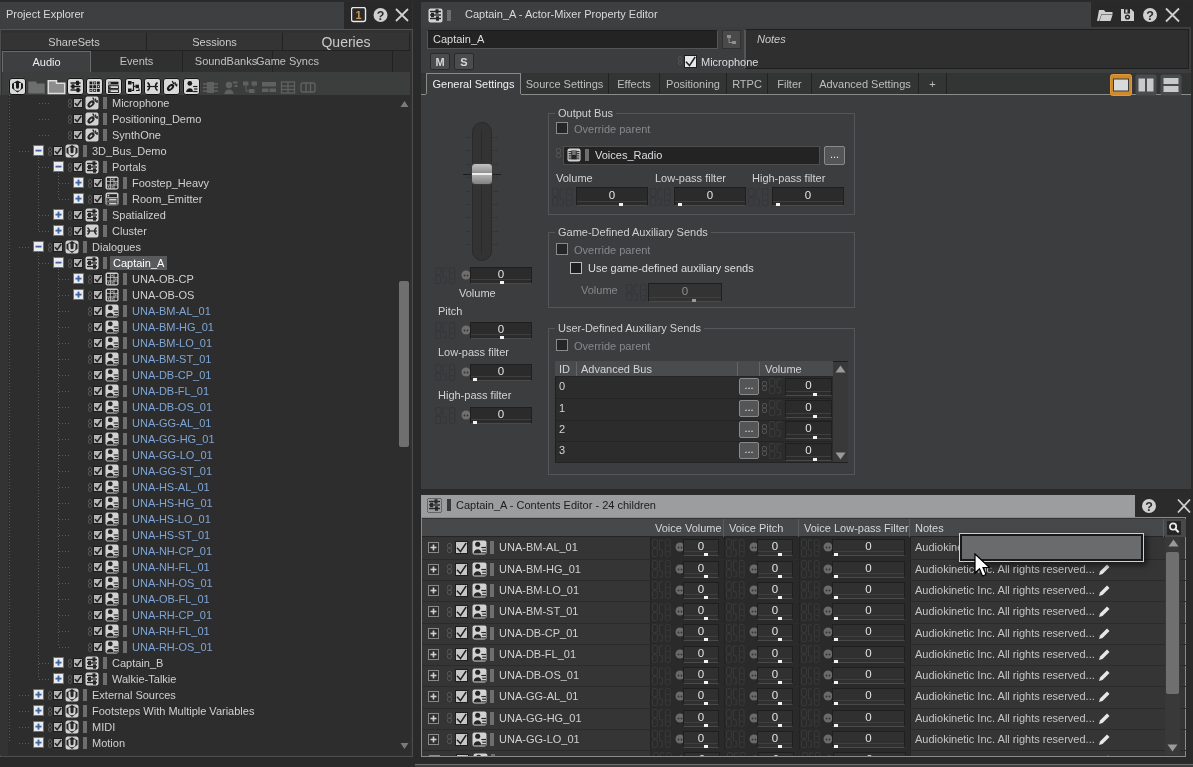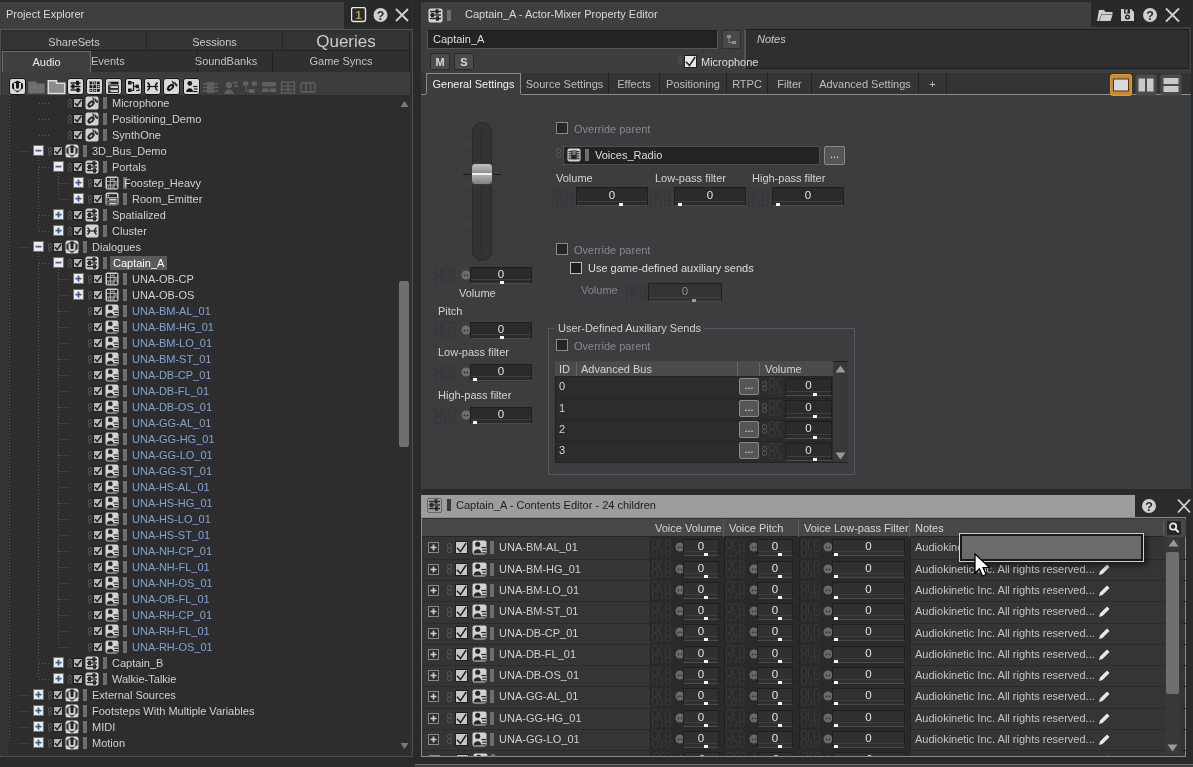--- a/index.html
+++ b/index.html
@@ -13,26 +13,26 @@
       <rect x="0.5" y="0.5" width="14" height="14" rx="2" fill="none" stroke="#e8e8e8" stroke-width="1.4"></rect>
       <text x="7.5" y="12" font-size="11" font-family="Liberation Sans" fill="#c89858" text-anchor="middle" font-weight="bold">1</text>
       <circle cx="29.5" cy="8" r="7" fill="#d0d0d0"></circle>
       <text x="29.5" y="12.5" font-size="12.5" font-weight="bold" font-family="Liberation Sans" fill="#2c2c2c" text-anchor="middle">?</text>
       <path d="M45 2 L57 14 M57 2 L45 14" stroke="#d0d0d0" stroke-width="1.8"></path>
     </svg>
 <div class="abs" style="left:0;top:27px;width:413px;height:728px;background:#313131;border:1px solid #4d4d4d;border-top-color:#555"></div>
 <div class="abs" style="left:2px;top:31px;width:408px;height:18px;background:#343434"></div>
 <div class="abs" style="left:2px;top:31px;width:145px;height:18px;border-right:1px solid #222;border-bottom:1px solid #222;color:#c9cacc;font-size:11px;text-align:center;line-height:18px">ShareSets</div>
 <div class="abs" style="left:147px;top:31px;width:136px;height:18px;border-right:1px solid #222;border-bottom:1px solid #222;color:#c9cacc;font-size:11px;text-align:center;line-height:18px">Sessions</div>
-<div class="abs" style="left:283px;top:31px;width:127px;height:18px;border-right:1px solid #222;border-bottom:1px solid #222;color:#c9cacc;font-size:17px;text-align:center;line-height:18px">Queries</div>
+<div class="abs" style="left:283px;top:31px;width:127px;height:18px;border-right:1px solid #222;border-bottom:1px solid #222;color:#c9cacc;font-size:14px;text-align:center;line-height:18px">Queries</div>
 <div class="abs" style="left:2px;top:49px;width:408px;height:21px;background:#303030"></div>
 <div class="abs" style="left:2px;top:49px;width:89px;height:21px;background:#3e3f40;border:1px solid #6a6a6a;border-bottom:none;color:#eceded;font-size:11px;text-align:center;line-height:20px">Audio</div>
-<div class="abs" style="left:91px;top:49px;width:107px;height:21px;border-right:1px solid #222;color:#c0c1c3;font-size:11px;line-height:21px">Events</div>
+<div class="abs" style="left:91px;top:49px;width:92px;height:21px;border-right:1px solid #222;color:#c0c1c3;font-size:11px;text-align:center;line-height:21px">Events</div>
 <div class="abs" style="left:180px;top:49px;width:93px;height:21px;border-right:1px solid #222;color:#c0c1c3;font-size:11px;text-align:center;line-height:21px">SoundBanks</div>
-<div class="abs" style="left:273px;top:49px;width:137px;height:21px;border-right:1px solid #222;color:#c0c1c3;font-size:11px;text-align:center;line-height:21px">Game Syncs</div>
+<div class="abs" style="left:256px;top:49px;width:137px;height:21px;border-right:1px solid #222;color:#c0c1c3;font-size:11px;line-height:21px">Game Syncs</div>
 <div class="abs" style="left:2px;top:70px;width:408px;height:23px;background:#3c3d3d"></div>
 <svg width="19" height="19" viewBox="0 0 19 19" style="position:absolute;left:8px;top:75px">
       <rect x="0.5" y="0.5" width="18" height="18" rx="4" fill="#141414" stroke="#464646"></rect>
       <rect x="2" y="2" width="15" height="15" rx="2" fill="#d9d9d9"></rect>
       <g transform="translate(2.5,2.5)">
         <rect x="0.5" y="0.5" width="13" height="13" rx="2.5" fill="#d9d9d9"></rect>
         <path d="M7.0 1 L12.5 4.2 L12.5 8.68 L7.0 13 L1.5 8.68 L1.5 4.2 Z" fill="#191919"></path>
         <path d="M4.48 3.5 L4.48 7.700000000000001 A2.52 2.52 0 0 0 9.520000000000001 7.700000000000001 L9.520000000000001 3.5" fill="none" stroke="#d9d9d9" stroke-width="2"></path>
       </g>
     </svg>
@@ -296,21 +296,21 @@
         <rect x="6.1000000000000005" y="2.4" width="2.1" height="2.1" fill="none" stroke="#262626" stroke-width="0.8"></rect>
         <rect x="9.4" y="2.0" width="2.9" height="2.9" fill="#262626"></rect>
         <rect x="2.0" y="5.7" width="2.9" height="2.9" fill="#262626"></rect>
         <rect x="5.7" y="5.7" width="2.9" height="2.9" fill="#262626"></rect>
         <rect x="9.8" y="6.1000000000000005" width="2.1" height="2.1" fill="none" stroke="#262626" stroke-width="0.8"></rect>
         <rect x="2.4" y="9.8" width="2.1" height="2.1" fill="none" stroke="#262626" stroke-width="0.8"></rect>
         <rect x="6.1000000000000005" y="9.8" width="2.1" height="2.1" fill="none" stroke="#262626" stroke-width="0.8"></rect>
         <rect x="9.4" y="9.4" width="2.9" height="2.9" fill="#262626"></rect>
       </svg>
 <div class="abs" style="left:123px;top:82px;width:4px;height:12px;background:#6e6e6e"></div>
-<div class="txt" style="left:124px;top:81px;color:#cfd0d2;line-height:14px">Foostep_Heavy</div>
+<div class="txt" style="left:132px;top:81px;color:#cfd0d2;line-height:14px">Foostep_Heavy</div>
 <div class="abs" style="left:59px;top:104px;width:12px;height:1px;background-image:repeating-linear-gradient(90deg,#5c5c5c 0 1px,transparent 1px 3px)"></div>
 <svg width="11" height="11" viewBox="0 0 11 11" style="position:absolute;left:73px;top:98px">
         <rect x="0.5" y="0.5" width="10" height="10" fill="#ececec" stroke="#6f6f6f"></rect>
         <rect x="2.5" y="4.7" width="6" height="1.8" fill="#3a62a8"></rect>
         <rect x="4.6" y="2.6" width="1.8" height="6" fill="#3a62a8"></rect>
       </svg>
 <svg width="4" height="9" viewBox="0 0 4 9" style="position:absolute;left:87.5px;top:99.5px">
         <rect x="0.5" y="0.5" width="3" height="4.05" rx="1.5" fill="none" stroke="#555555"></rect>
         <rect x="0.5" y="4.5" width="3" height="4.05" rx="1.5" fill="none" stroke="#555555"></rect>
       </svg>
@@ -1220,20 +1220,23 @@
 <svg width="10" height="10" viewBox="0 0 10 10" style="position:absolute;left:40px;top:408px">
       <circle cx="5.0" cy="5.0" r="4.5" fill="#6f6f6f"></circle>
       <circle cx="3.5" cy="5.5" r="0.9" fill="#333"></circle>
       <circle cx="6.5" cy="5.5" r="0.9" fill="#333"></circle>
     </svg>
 <div style="position:absolute;left:49px;top:405px;width:62px;height:17px;background:#2b2b2b;border:1px solid #1f1f1f;border-bottom-color:#4a4a4a">
       <div style="position:absolute;left:0;right:0;top:0;bottom:4px;text-align:center;font-size:11.5px;line-height:12px;color:#e2e3e5">0</div>
       <div style="position:absolute;left:0;right:0;bottom:3px;height:1px;background:#3f3f3f"></div>
       <div style="position:absolute;left:2px;top:13px;width:4px;height:3px;background:#f2f2f2"></div>
     </div>
+<fieldset style="position:absolute;left:127px;top:105px;width:307px;height:108px;border:1px solid #55555a;color:#cfd0d2;font-size:11px">
+      <legend style="margin-left:6px;padding:0 3px">Output Bus</legend>
+    </fieldset>
 <svg width="12" height="12" viewBox="0 0 12 12" style="position:absolute;left:135px;top:120px">
       <rect x="0.5" y="0.5" width="11" height="11" fill="#262626" stroke="#8a8a8a"></rect>
     </svg>
 <div class="txt" style="left:153px;top:121px;color:#87888c">Override parent</div>
 <svg width="5" height="10" viewBox="0 0 5 10" style="position:absolute;left:135px;top:146px">
       <rect x="0.5" y="0.5" width="4" height="4.5" rx="1.5" fill="none" stroke="#555555"></rect>
       <rect x="0.5" y="5.0" width="4" height="4.5" rx="1.5" fill="none" stroke="#555555"></rect>
     </svg>
 <div class="abs" style="left:142px;top:144px;width:257px;height:19px;background:#232323;border:1px solid #4e4e4e"></div>
 <svg width="14" height="14" viewBox="0 0 14 14" style="position:absolute;left:146px;top:146px">
@@ -1308,20 +1311,23 @@
         <rect x="0.5" y="0.5" width="5.4" height="17" rx="1.8" fill="none" stroke="#36363a"></rect>
         <line x1="1.5" y1="6.3" x2="4.9" y2="6.3" stroke="#36363a"></line>
         <line x1="1.5" y1="12.24" x2="4.9" y2="12.24" stroke="#36363a"></line>
       </g>
     </svg>
 <div style="position:absolute;left:351px;top:185px;width:72px;height:19px;background:#2b2b2b;border:1px solid #1f1f1f;border-bottom-color:#4a4a4a">
       <div style="position:absolute;left:0;right:0;top:0;bottom:4px;text-align:center;font-size:11.5px;line-height:14px;color:#e2e3e5">0</div>
       <div style="position:absolute;left:0;right:0;bottom:3px;height:1px;background:#3f3f3f"></div>
       <div style="position:absolute;left:3px;top:15px;width:4px;height:3px;background:#f2f2f2"></div>
     </div>
+<fieldset style="position:absolute;left:127px;top:224px;width:307px;height:82px;border:1px solid #55555a;color:#cfd0d2;font-size:11px">
+      <legend style="margin-left:6px;padding:0 3px">Game-Defined Auxiliary Sends</legend>
+    </fieldset>
 <svg width="12" height="12" viewBox="0 0 12 12" style="position:absolute;left:135px;top:241px">
       <rect x="0.5" y="0.5" width="11" height="11" fill="#262626" stroke="#8a8a8a"></rect>
     </svg>
 <div class="txt" style="left:153px;top:242px;color:#87888c">Override parent</div>
 <svg width="12" height="12" viewBox="0 0 12 12" style="position:absolute;left:149px;top:260px">
       <rect x="0.5" y="0.5" width="11" height="11" fill="#1f1f1f" stroke="#bdbdbd"></rect>
     </svg>
 <div class="txt" style="left:167px;top:260px;color:#dcdddf">Use game-defined auxiliary sends</div>
 <div class="txt" style="left:160px;top:282px;color:#87888c">Volume</div>
 <svg width="21" height="17" viewBox="0 0 21 17" style="position:absolute;left:205px;top:282px">

